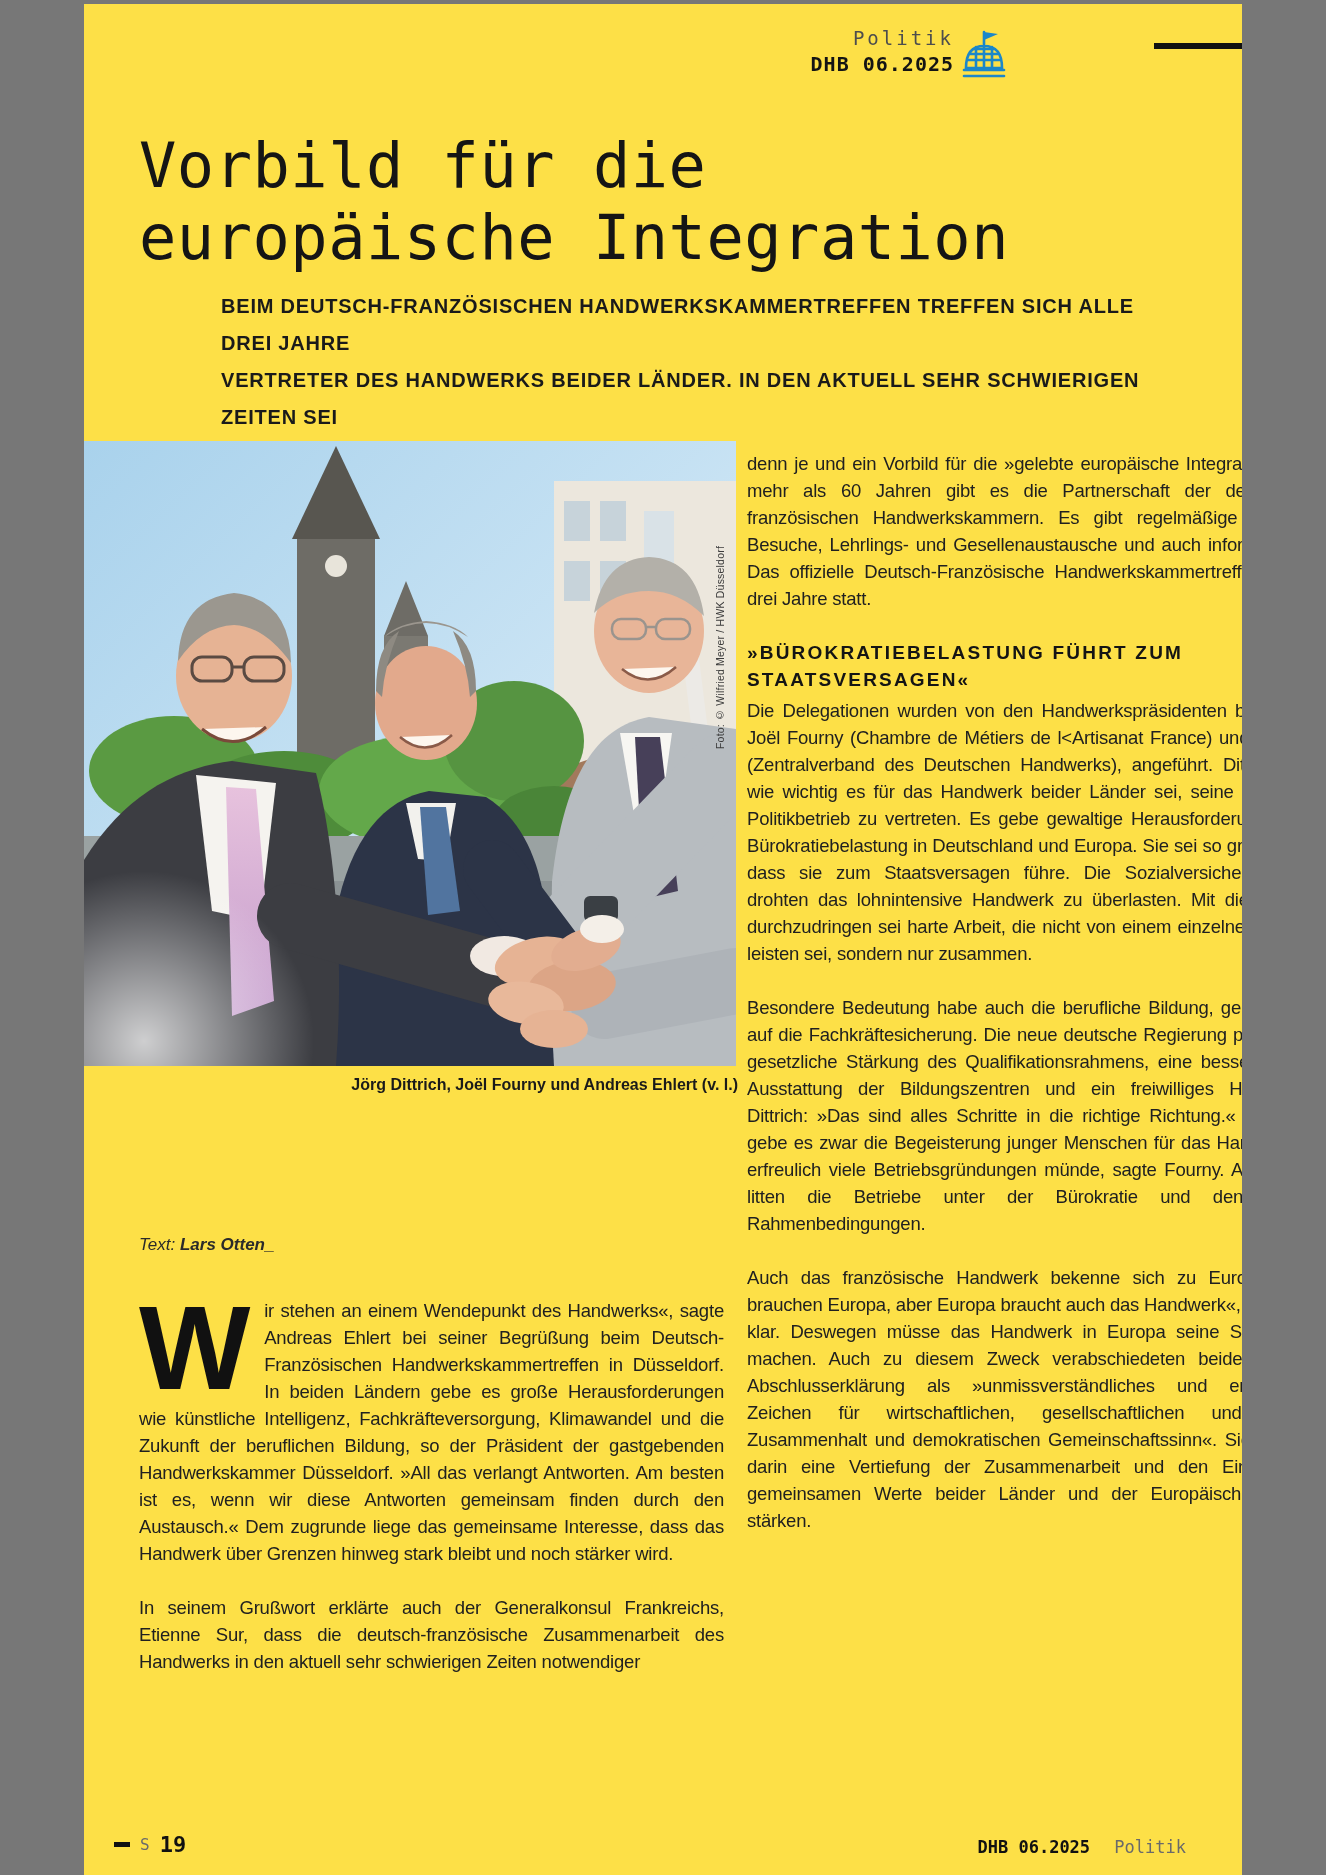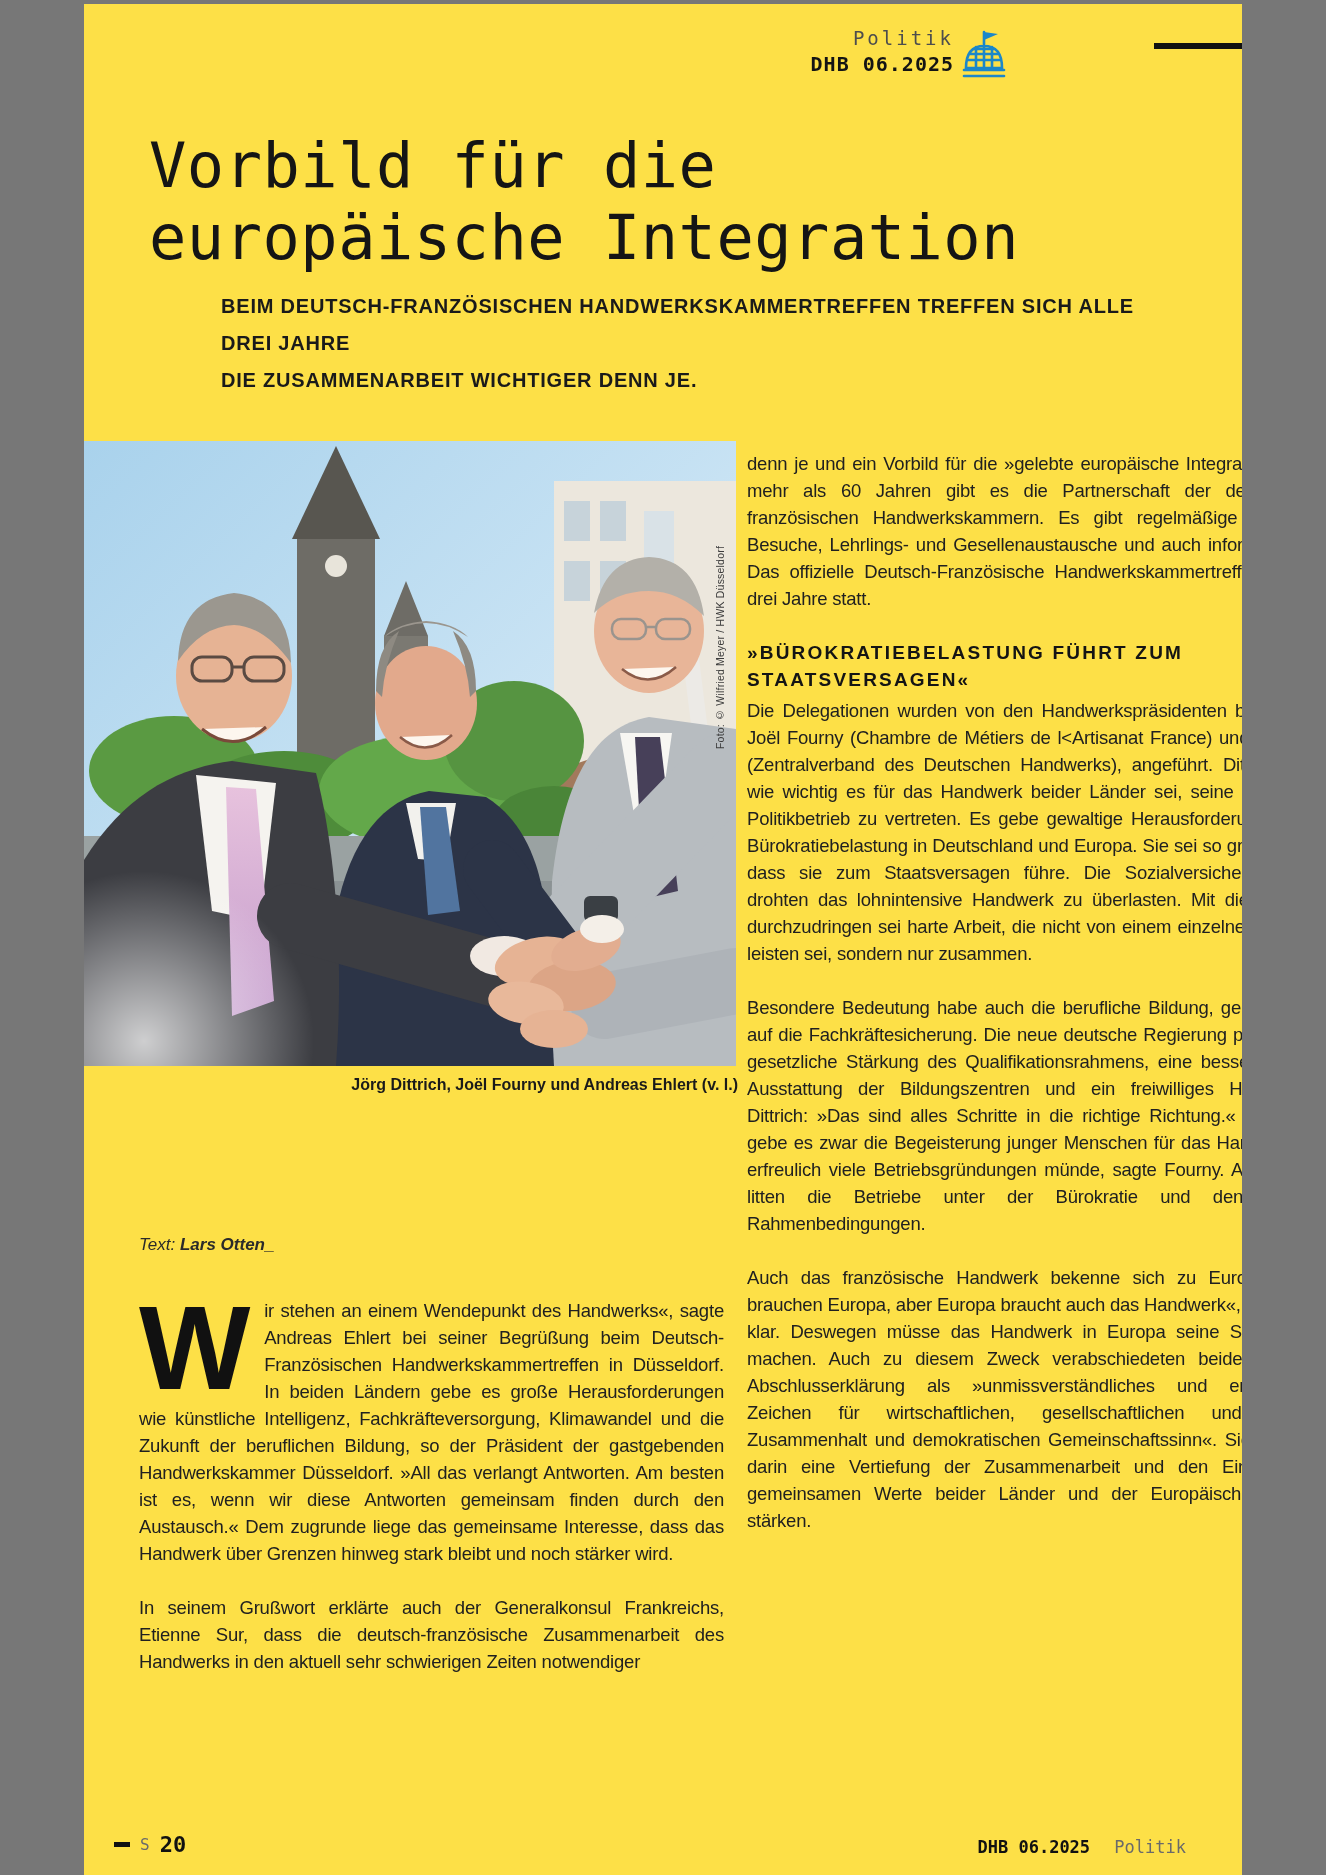--- a/index.html
+++ b/index.html
@@ -8,21 +8,21 @@
     margin:4px auto;overflow:hidden;
     font-family:"Liberation Sans",sans-serif;color:#1d1d1b;
   }
   
   .hdr-meta{position:absolute;top:24px;right:288px;text-align:right;line-height:1.1;}
   .hdr-section{font-family:"DejaVu Sans Mono",monospace;font-size:19px;color:#4d4d4d;letter-spacing:3px;}
   .hdr-issue{font-family:"DejaVu Sans Mono",monospace;font-size:20px;font-weight:bold;color:#141414;letter-spacing:1px;margin-top:4px;}
   .hdr-icon{position:absolute;top:26px;right:236px;width:44px;height:50px;}
   .hdr-rule{position:absolute;top:39px;right:0;width:88px;height:6px;background:#111;}
   
-  .headline{position:absolute;left:65px;top:126px;font-family:"DejaVu Sans Mono",monospace;
+  .headline{position:absolute;left:55px;top:126px;font-family:"DejaVu Sans Mono",monospace;
     font-size:62px;line-height:72px;color:#151515;letter-spacing:0.5px;white-space:nowrap;}
   
   .standfirst{position:absolute;left:137px;top:284px;width:960px;
     font-weight:bold;font-size:20px;line-height:37px;letter-spacing:0.8px;color:#1a1a1a;}
   
   .photo{position:absolute;left:0;top:437px;width:652px;height:625px;overflow:hidden;background:#bcd9ec;}
   .photo svg{display:block;}
   .photo-credit{position:absolute;left:630px;top:445px;height:300px;
     writing-mode:vertical-rl;transform:rotate(180deg);
     font-size:10.5px;color:#3c3c3c;letter-spacing:0.2px;white-space:nowrap;}
@@ -73,20 +73,21 @@
   </div>
   <div class="hdr-rule"></div>
 
   <div class="headline">
     <div>Vorbild für die</div>
     <div>europäische Integration</div>
   </div>
 
   <div class="standfirst">
     <div>BEIM DEUTSCH-FRANZÖSISCHEN HANDWERKSKAMMERTREFFEN TREFFEN SICH ALLE DREI JAHRE</div>
+    <div>VERTRETER DES HANDWERKS BEIDER LÄNDER. IN DEN AKTUELL SEHR SCHWIERIGEN ZEITEN SEI</div>
     <div>DIE ZUSAMMENARBEIT WICHTIGER DENN JE.</div>
   </div>
 
   <div class="photo">
     <svg width="652" height="625" viewBox="0 0 652 625">
       <defs>
         <linearGradient id="sky" x1="0" y1="0" x2="1" y2="1">
           <stop offset="0" stop-color="#a9d2ec"></stop>
             <stop offset="1" stop-color="#e3f1fa"></stop>
         </linearGradient>
@@ -189,20 +190,20 @@
     <p>denn je und ein Vorbild für die »gelebte europäische Integration« sei. Seit mehr als 60 Jahren gibt es die Partnerschaft der deutschen und französischen Handwerkskammern. Es gibt regelmäßige gegenseitige Besuche, Lehrlings- und Gesellenaustausche und auch informelle Treffen. Das offizielle Deutsch-Französische Handwerkskammertreffen findet alle drei Jahre statt.</p>
     <div class="subhead">»BÜROKRATIEBELASTUNG FÜHRT ZUM STAATSVERSAGEN«</div>
     <p>Die Delegationen wurden von den Handwerkspräsidenten beider Länder, Joël Fourny (Chambre de Métiers de l&lt;Artisanat France) und Jörg Dittrich (Zentralverband des Deutschen Handwerks), angeführt. Dittrich betonte, wie wichtig es für das Handwerk beider Länder sei, seine Interessen im Politikbetrieb zu vertreten. Es gebe gewaltige Herausforderungen wie die Bürokratiebelastung in Deutschland und Europa. Sie sei so groß geworden, dass sie zum Staatsversagen führe. Die Sozialversicherungssysteme drohten das lohnintensive Handwerk zu überlasten. Mit diesen Themen durchzudringen sei harte Arbeit, die nicht von einem einzelnen Verband zu leisten sei, sondern nur zusammen.</p>
     <p>Besondere Bedeutung habe auch die berufliche Bildung, gerade mit Blick auf die Fachkräftesicherung. Die neue deutsche Regierung plane hier eine gesetzliche Stärkung des Qualifikationsrahmens, eine bessere finanzielle Ausstattung der Bildungszentren und ein freiwilliges Handwerksjahr. Dittrich: »Das sind alles Schritte in die richtige Richtung.« In Frankreich gebe es zwar die Begeisterung junger Menschen für das Handwerk, die in erfreulich viele Betriebsgründungen münde, sagte Fourny. Aber auch hier litten die Betriebe unter der Bürokratie und den unsicheren Rahmenbedingungen.</p>
     <p>Auch das französische Handwerk bekenne sich zu Europa: »Ja, wir brauchen Europa, aber Europa braucht auch das Handwerk«, stellte Fourny klar. Deswegen müsse das Handwerk in Europa seine Stimme hörbar machen. Auch zu diesem Zweck verabschiedeten beide Seiten eine Abschlusserklärung als »unmissverständliches und entschlossenes Zeichen für wirtschaftlichen, gesellschaftlichen und politischen Zusammenhalt und demokratischen Gemeinschaftssinn«. Sie vereinbaren darin eine Vertiefung der Zusammenarbeit und den Einsatz für die gemeinsamen Werte beider Länder und der Europäischen Union zu stärken.</p>
   </div>
 
   <div class="ftr-left">
     <span class="ftr-dash"></span>
     <span class="ftr-s">S</span>
-    <span class="ftr-num">20</span>
+    <span class="ftr-num">19</span>
   </div>
   <div class="ftr-right">
     <span class="ftr-issue">DHB 06.2025</span>
     <span class="ftr-sec">Politik</span>
   </div>
 
 </div>
 
 </body></html>

